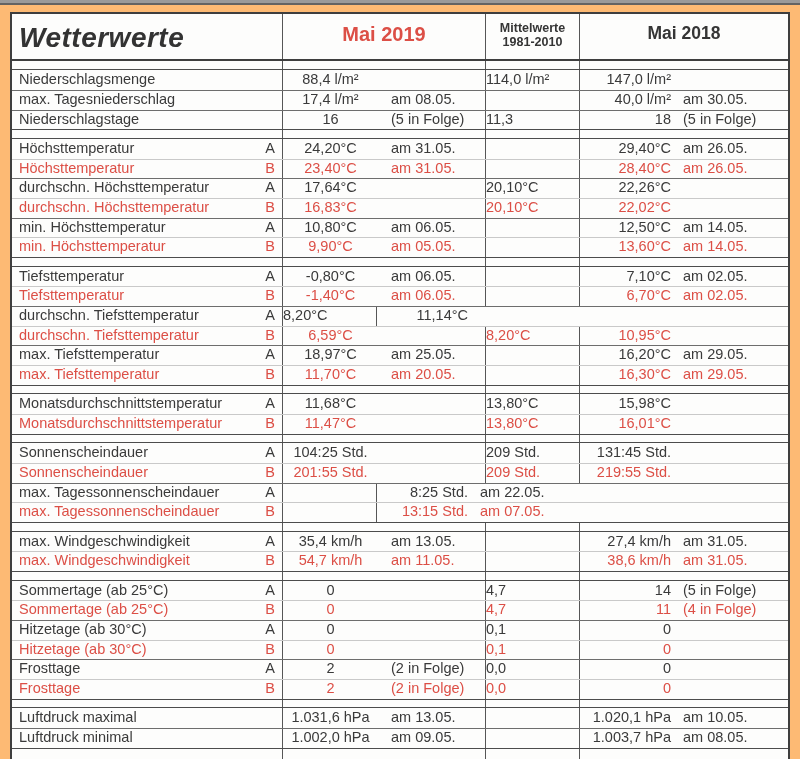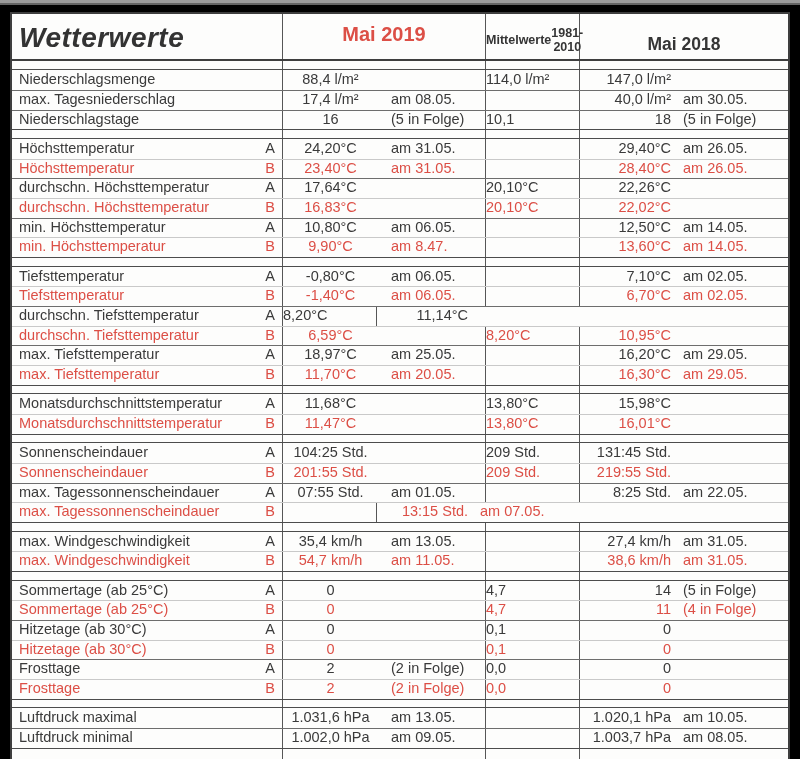--- a/index.html
+++ b/index.html
@@ -1,39 +1,39 @@
 <!DOCTYPE html>
 <html style="--red: #dc4f46; --ink: #3a3a3a;"><head>
 <meta charset="utf-8">
 <style>
   html,body{margin:0;padding:0;background:#e8e8e6;}
   .scan{
-    position:relative;width:800px;height:759px;background:#000000;overflow:hidden;
+    position:relative;width:800px;height:759px;background:#fdba74;overflow:hidden;
     font-family:"Liberation Sans",sans-serif;color:var(--ink,#3a3a3a);
   }
   .top-edge{position:absolute;left:0;top:0;width:800px;height:5px;
     background:linear-gradient(#9a9a9a 0 55%,#636363 55% 100%);}
   .wtable{
     position:absolute;left:10px;top:12px;width:780px;height:747px;
     box-sizing:border-box;border:2px solid #3e3e3e;border-bottom:none;
     background:#fdfdfc;
   }
   .hrow{display:flex;height:46.5px;box-sizing:border-box;border-bottom:2px solid #3e3e3e;}
   .cell{box-sizing:border-box;height:100%;}
   .c1{width:271px;border-right:1px solid #565656;}
   .c2{width:203px;border-right:1px solid #565656;}
   .c3{width:94px;border-right:1px solid #565656;}
   .c4{flex:1;}
   .h-title{display:flex;align-items:flex-end;padding:0 0 5px 7px;
     font-size:28px;font-weight:bold;font-style:italic;letter-spacing:.5px;color:#333;}
   .h-2019{display:flex;justify-content:center;padding-top:9px;
     font-size:20px;font-weight:bold;color:var(--red,#dc4f46);}
-  .h-mittel{display:flex;flex-direction:row;align-items:center;padding-top:7px;
+  .h-mittel{display:flex;flex-direction:column;align-items:center;padding-top:7px;
     font-size:12.5px;font-weight:bold;line-height:14px;text-align:center;color:#353535;}
-  .h-2018{display:flex;justify-content:center;padding-top:20px;
+  .h-2018{display:flex;justify-content:center;padding-top:9px;
     font-size:17.5px;font-weight:bold;color:#353535;}
 
   .tbody{display:block;}
   .row{display:flex;height:19.65px;position:relative;font-size:14.5px;line-height:19.65px;white-space:nowrap;}
   .row.red{color:var(--red,#dc4f46);}
   .row.sep-d::before,.row.sep-l::before{content:"";position:absolute;top:0;left:0;right:0;height:1px;}
   .row.sep-d::before{background:#6d6d6d;}
   .row.sep-l::before{background:#c9c9c9;}
   .row .c1{display:flex;}
   .label{flex:1;padding-left:7px;overflow:hidden;}
@@ -108,21 +108,21 @@
         </div>
         <div class="row sep-d">
           <div class="cell c1">
             <span class="label">Niederschlagstage</span>
             <span class="ab"></span>
           </div>
           <div class="cell c2">
             <span class="val2">16</span>
             <span class="note2">(5 in Folge)</span>
           </div>
-          <div class="cell c3"><span class="mval">10,1</span></div>
+          <div class="cell c3"><span class="mval">11,3</span></div>
           <div class="cell c4">
             <span class="val4">18</span>
             <span class="note4">(5 in Folge)</span>
           </div>
         </div>
         <div class="spacer">
           <div class="cell c1"></div>
           <div class="cell c2"></div>
           <div class="cell c3"></div>
           <div class="cell c4"></div>
@@ -202,21 +202,21 @@
             <span class="note4">am 14.05.</span>
           </div>
         </div>
         <div class="row red sep-l">
           <div class="cell c1">
             <span class="label">min. Höchsttemperatur</span>
             <span class="ab">B</span>
           </div>
           <div class="cell c2">
             <span class="val2">9,90°C</span>
-            <span class="note2">am 8.47.</span>
+            <span class="note2">am 05.05.</span>
           </div>
           <div class="cell c3"><span class="mval"></span></div>
           <div class="cell c4">
             <span class="val4">13,60°C</span>
             <span class="note4">am 14.05.</span>
           </div>
         </div>
         <div class="spacer">
           <div class="cell c1"></div>
           <div class="cell c2"></div>
@@ -378,24 +378,20 @@
           <div class="cell c3"><span class="mval">209 Std.</span></div>
           <div class="cell c4">
             <span class="val4">219:55 Std.</span>
             <span class="note4"></span>
           </div>
         </div>
         <div class="row sep-d">
           <div class="cell c1">
             <span class="label">max. Tagessonnenscheindauer</span>
             <span class="ab">A</span>
-          </div>
-          <div class="cell c2">
-            <span class="val2">07:55 Std.</span>
-            <span class="note2">am 01.05.</span>
           </div>
           <div class="cell c3"><span class="mval"></span></div>
           <div class="cell c4">
             <span class="val4">8:25 Std.</span>
             <span class="note4">am 22.05.</span>
           </div>
         </div>
         <div class="row red sep-l">
           <div class="cell c1">
             <span class="label">max. Tagessonnenscheindauer</span>

